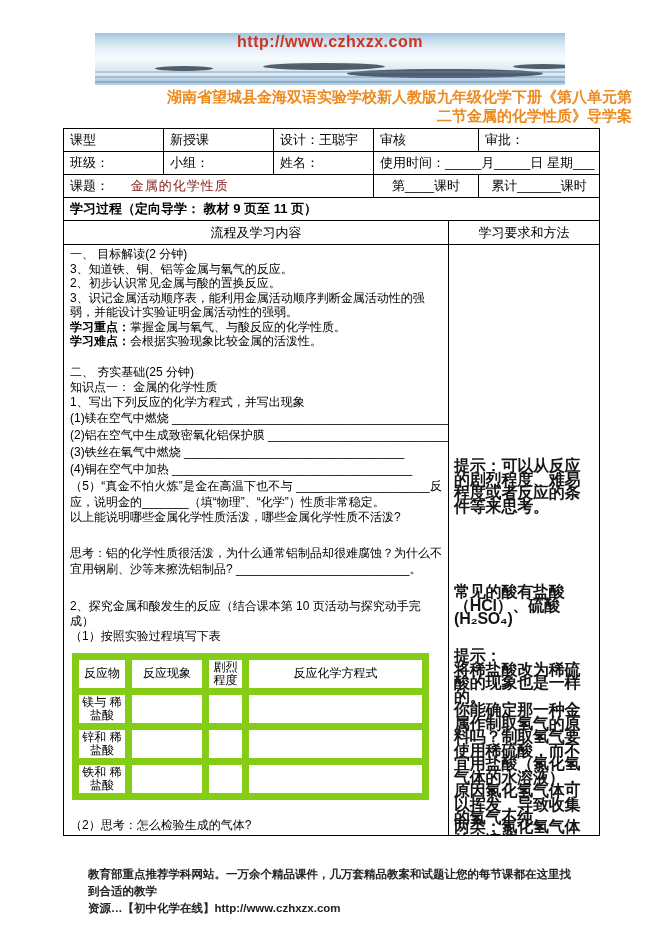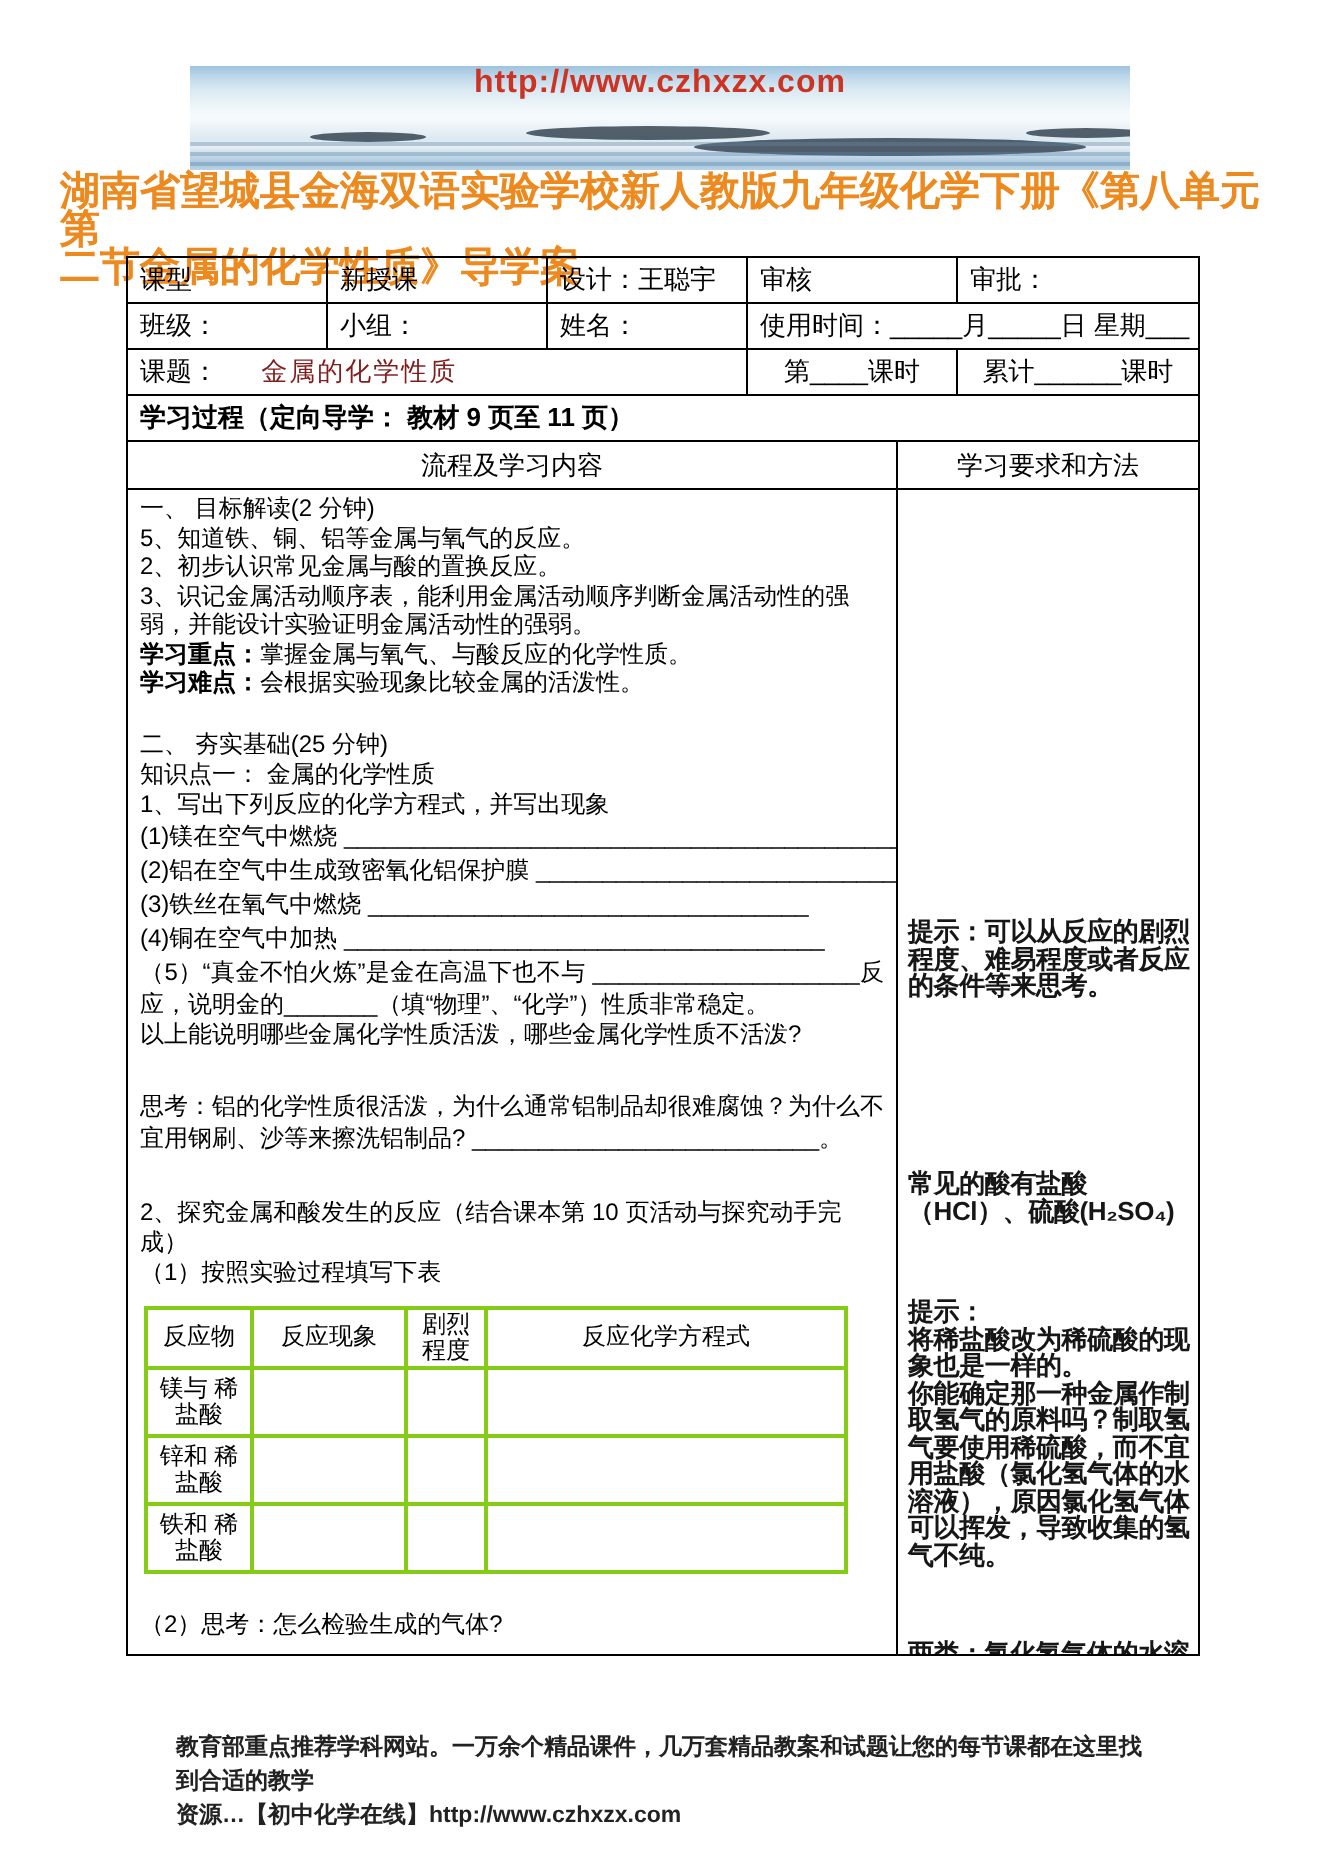--- a/index.html
+++ b/index.html
@@ -32,22 +32,22 @@
     color:#ce1d12; font-weight:bold; font-style:italic; font-size:19px; letter-spacing:1px;
     text-shadow:1px 1px 0 rgba(255,255,255,.75);
   }
   .banner-url {
     position:relative; margin-top:0px; text-align:center;
     color:#cc3322; font-weight:bold; font-size:16px; letter-spacing:.5px;
   }
 
   
   .doc-title {
-    position:absolute; top:87px; left:30px; right:30px; text-align:left;
-    color:#ed8a1f; font-size:20px; font-weight:bold; line-height:19px;
+    position:absolute; top:87px; left:30px; right:30px; text-align:right;
+    color:#ed8a1f; font-size:15px; font-weight:bold; line-height:19px;
   }
 
   
   table.main-table {
     position:absolute; left:63px; top:128px; width:536px;
     border-collapse:collapse; table-layout:fixed; font-size:13px;
   }
   table.main-table td { border:1px solid #000; padding:2px 6px; overflow:hidden; }
   tr.r-meta td { height:22px; white-space:nowrap;margin-top:16px; }
   tr.r-topic td { height:23px; white-space:nowrap; }
@@ -67,31 +67,31 @@
   .gap20 { margin-top:20px !important; }
   .gap22 { margin-top:22px !important; }
   .gap18 { margin-top:18px !important; }
 
   
   table.exp-table {
     border-collapse:collapse; table-layout:fixed; width:350px;
     margin:9px 0 0 2px; font-size:12px;
   }
   table.exp-table td {
-    border:2px solid #84cc16; text-align:center; vertical-align:middle;
+    border:7px solid #84cc16; text-align:center; vertical-align:middle;
     padding:1px 2px; line-height:13px;
   }
   table.exp-table tr.hdr td { height:30px; }
   table.exp-table tr.data td { height:34px; }
 
   
   td.cell-notes { position:relative; padding:0; }
   .note {
     position:absolute; left:5px; right:4px;
-    font-weight:bold; font-size:13px; line-height:13.5px; color:#161616;
+    font-weight:bold; font-size:16px; line-height:13.5px; color:#161616;
     letter-spacing:-0.2px;
   }
   .n1 { top:214px; }
   .n2 { top:340px; }
   .n3 { top:404px; }
   .n5 { top:575px; }
   .n6 { top:603px; }
 
   
   .footer {
@@ -154,21 +154,21 @@
       <td colspan="6">学习过程（定向导学： 教材 9 页至 11 页）</td>
     </tr>
     <tr class="r-colhead">
       <td colspan="4">流程及学习内容</td>
       <td colspan="2">学习要求和方法</td>
     </tr>
     <tr>
 
       <td colspan="4" class="cell-flow">
         <p>一、 目标解读(2 分钟)</p>
-        <p>5、知道铁、铜、铝等金属与氧气的反应。</p>
+        <p>3、知道铁、铜、铝等金属与氧气的反应。</p>
         <p>2、初步认识常见金属与酸的置换反应。</p>
         <p>3、识记金属活动顺序表，能利用金属活动顺序判断金属活动性的强弱，并能设计实验证明金属活动性的强弱。</p>
         <p><b>学习重点：</b><span>掌握金属与氧气、与酸反应的化学性质。</span></p>
         <p><b>学习难点：</b><span>会根据实验现象比较金属的活泼性。</span></p>
 
         <p class="lh15 gap16">二、 夯实基础(25 分钟)</p>
         <p class="lh15">知识点一： 金属的化学性质</p>
         <p class="lh15">1、写出下列反应的化学方程式，并写出现象</p>
         <p class="item">(1)镁在空气中燃烧 __________________________________________</p>
         <p class="item">(2)铝在空气中生成致密氧化铝保护膜 ____________________________</p>

